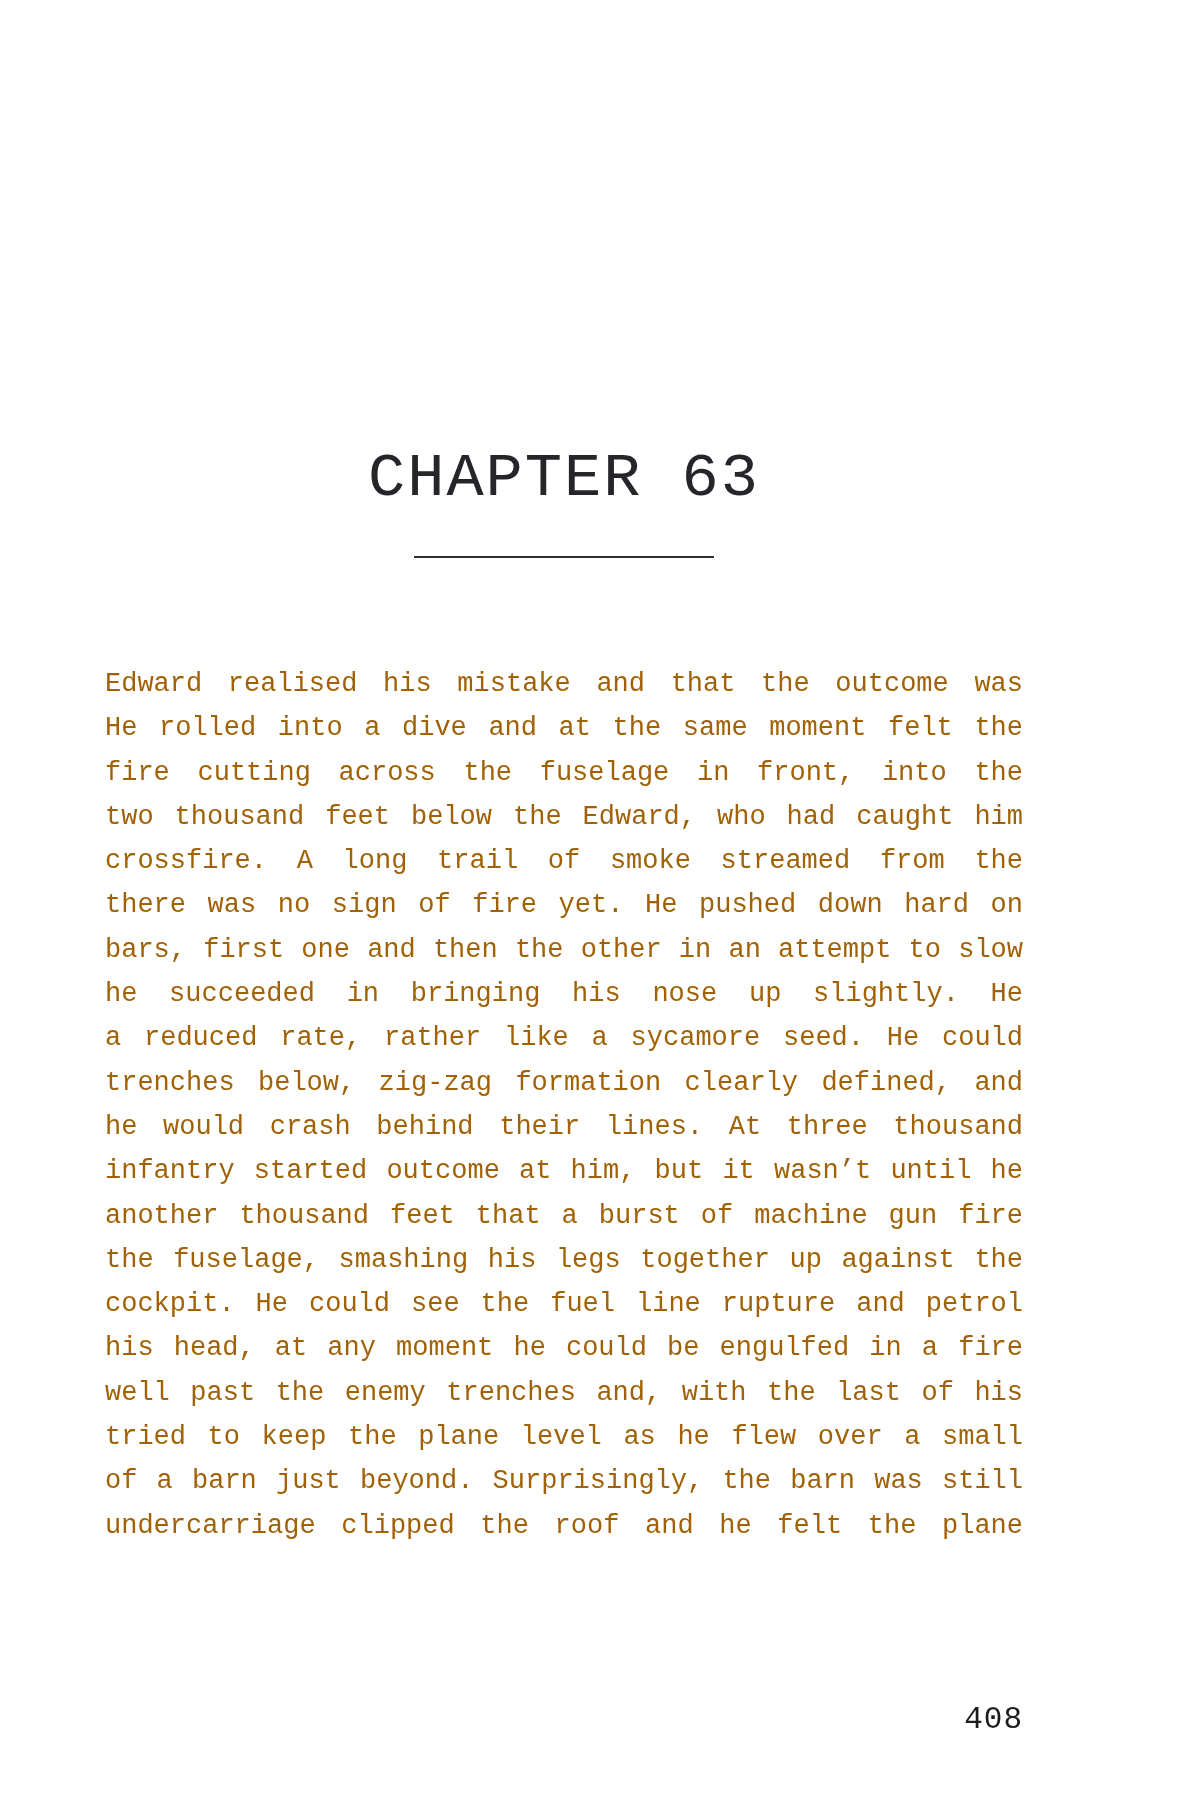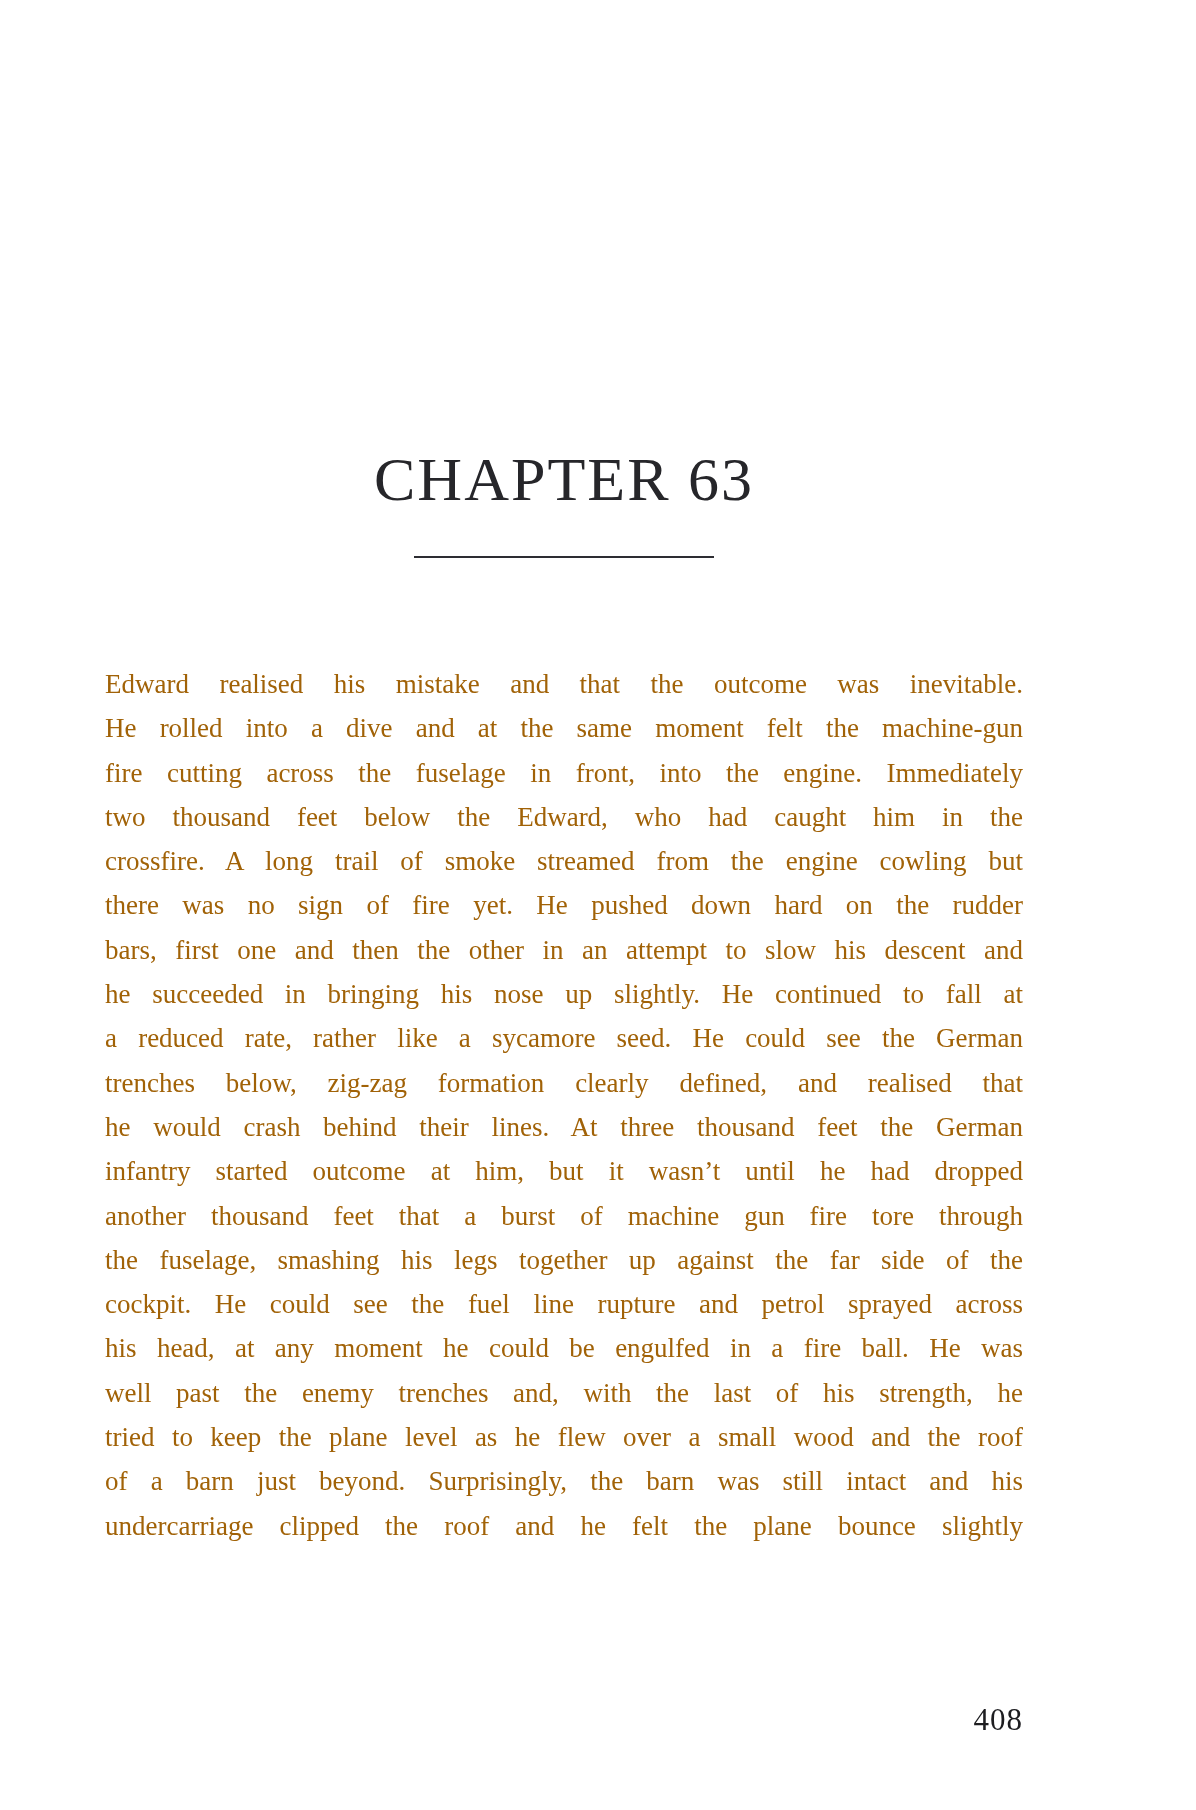--- a/index.html
+++ b/index.html
@@ -5,21 +5,21 @@
   html, body {
     margin: 0;
     padding: 0;
     background: #ffffff;
   }
   .page {
     position: relative;
     width: 1196px;
     height: 1810px;
     background: #ffffff;
-    font-family: Liberation Serif, serif;
+    font-family: Liberation Mono, monospace;
     overflow: hidden;
   }
   .chapter-title {
     position: absolute;
     top: 448px;
     left: 105px;
     width: 918px;
     text-align: center;
     font-size: 62px;
     line-height: 1;

